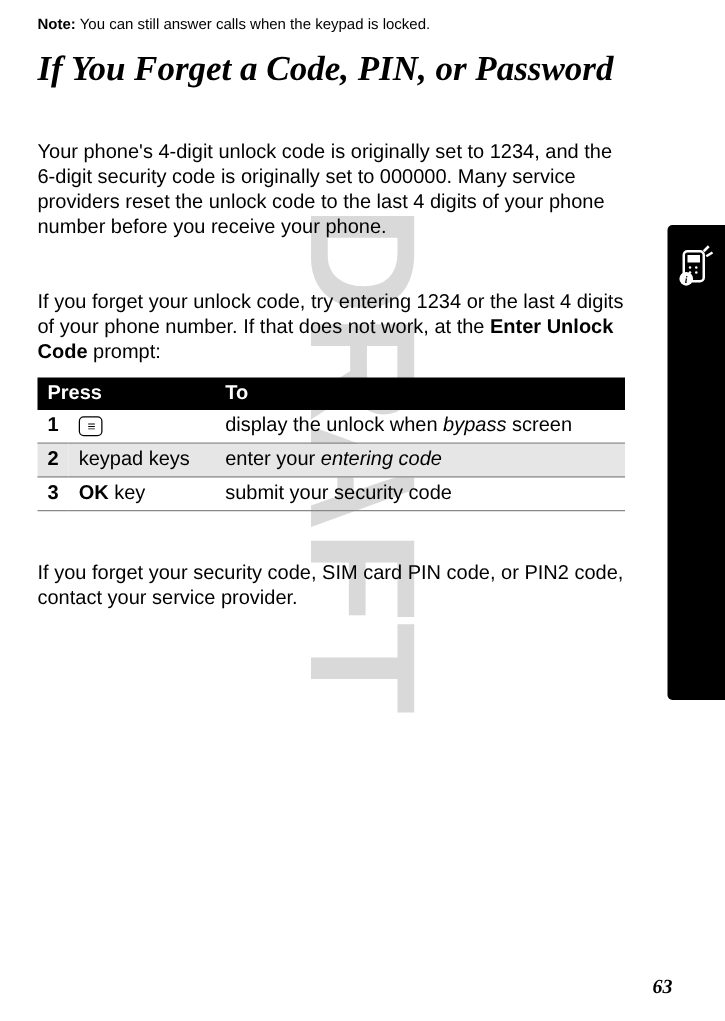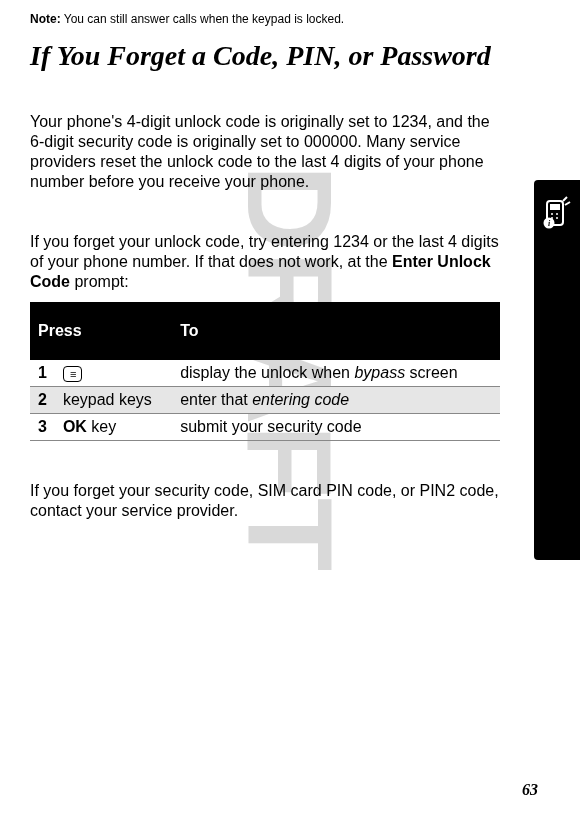--- a/index.html
+++ b/index.html
@@ -68,21 +68,21 @@
     .table {
       width: 100%;
       border-collapse: collapse;
       font-size: 16px;
       margin-bottom: 12px;
     }
     .table thead th {
       background: #000;
       color: #fff;
       text-align: left;
-      padding: 20px 8px;
+      padding: 4px 8px;
       font-weight: bold;
     }
     .table td {
       padding: 4px 8px;
       border-bottom: 1px solid #888;
       vertical-align: top;
     }
     .table .step-num {
       font-weight: bold;
       width: 24px;
@@ -187,21 +187,21 @@
             <span class="menu-key"><span class="menu-key-inner">≡</span></span>
           </td>
           <td>
             <span>display the unlock when </span><span class="italic">bypass</span><span> screen</span>
           </td>
         </tr>
         <tr class="row-shaded">
           <td class="step-num">2</td>
           <td>keypad keys</td>
           <td>
-            <span>enter that </span><span class="italic">entering code</span><span></span>
+            <span>enter your </span><span class="italic">entering code</span><span></span>
           </td>
         </tr>
         <tr>
           <td class="step-num">3</td>
           <td>
             <span class="ok-key">OK</span><span> key</span>
           </td>
           <td>
             <span>submit your security code</span>
           </td>

